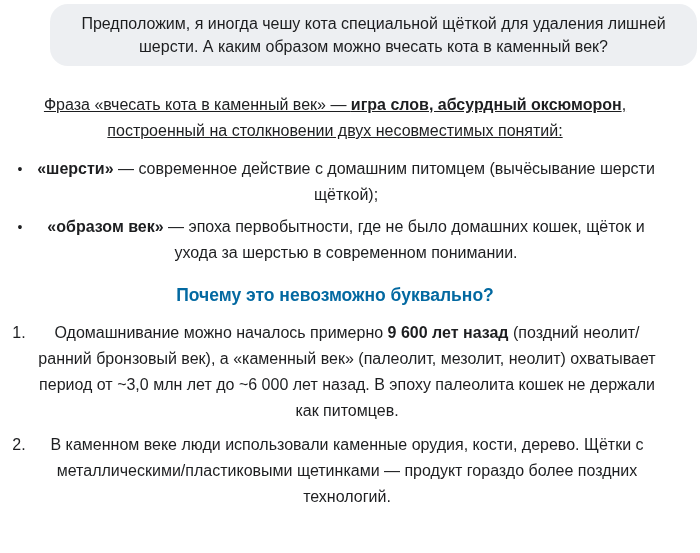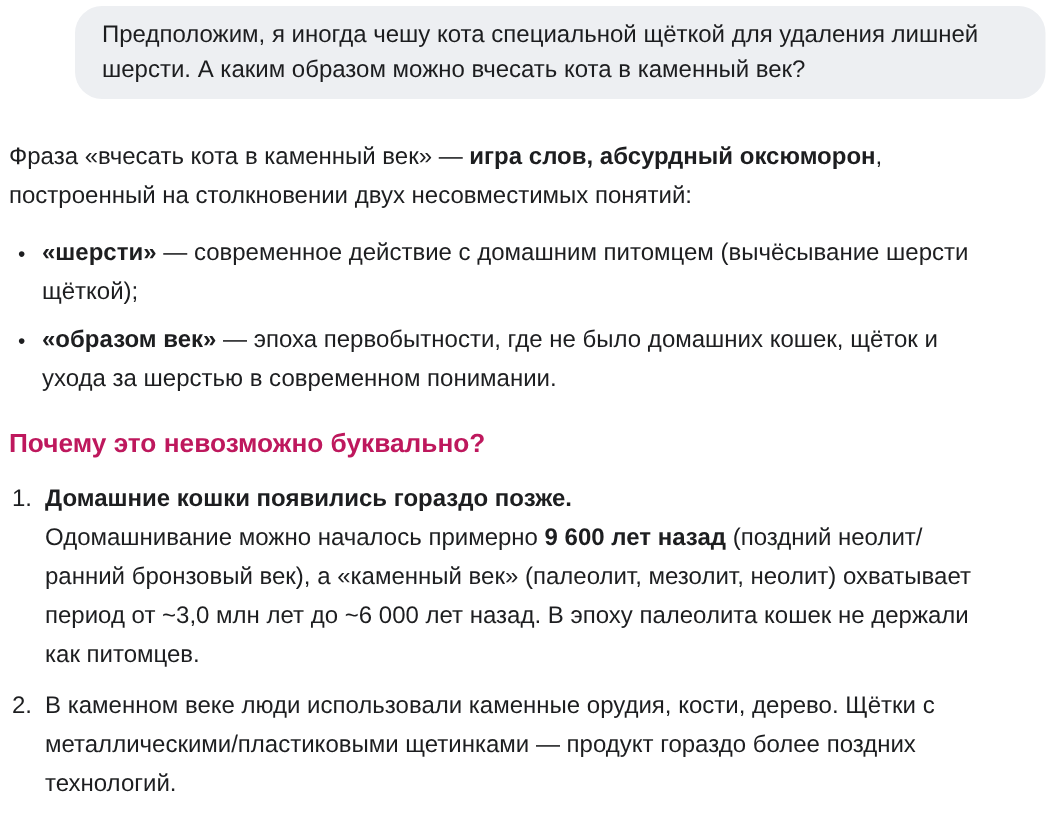--- a/index.html
+++ b/index.html
@@ -1,15 +1,15 @@
 <!DOCTYPE html>
 <html lang="ru"><head>
 <meta charset="utf-8">
 <style>
-  * { margin: 0; padding: 0; box-sizing: border-box; }
+  * { margin: 0; padding: 0; box-sizing: border-box; text-align: center; }
   html, body {
     width: 700px;
     height: 553px;
     overflow: hidden;
     background: #ffffff;
     font-family: "Liberation Sans", "DejaVu Sans", sans-serif;
     color: #1d1e20;
   }
   .chat {
     width: 700px;
@@ -29,39 +29,39 @@
     line-height: 23px;
     color: #1c1d1f;
   }
   
   .assistant {
     margin: 26px 36px 0 6px;
     font-size: 16px;
     line-height: 26px;
   }
   .assistant b { font-weight: 700; }
-  .intro { margin-bottom: 12px; }
+  .intro { margin-bottom: 12px; text-decoration: underline; }
   .bullets { list-style: none; }
   .bullet-item {
     display: flex;
     margin-bottom: 6px;
   }
   .bullet-marker {
     width: 22px;
     flex: 0 0 22px;
     padding-left: 6px;
     font-size: 14px;
   }
   .bullet-content { flex: 1; }
   .section-heading {
     font-size: 17.5px;
     font-weight: 700;
     line-height: 26px;
     margin: 16px 0 12px 0;
-    color: #be185d;
+    color: #0369a1;
   }
   .numbered { list-style: none; }
   .numbered-item {
     display: flex;
     margin-bottom: 8px;
   }
   .num-marker {
     width: 24px;
     flex: 0 0 24px;
     padding-left: 2px;
@@ -95,21 +95,20 @@
       </li>
     </ul>
 
     <h2 class="section-heading">Почему это невозможно буквально?</h2>
 
     <ol class="numbered">
 
       <li class="numbered-item">
         <span class="num-marker">1.</span>
         <span class="num-content">
-          <b class="item-title">Домашние кошки появились гораздо позже.</b>
           <span class="item-body"><span>Одомашнивание можно началось примерно </span><b>9 600 лет назад</b><span> (поздний неолит/ранний бронзовый век), а «каменный век» (палеолит, мезолит, неолит) охватывает период от ~3,0 млн лет до ~6 000 лет назад. В эпоху палеолита кошек не держали как питомцев.</span></span>
         </span>
       </li>
 
       <li class="numbered-item">
         <span class="num-marker">2.</span>
         <span class="num-content">
           <span class="item-body"><span>В каменном веке люди использовали каменные орудия, кости, дерево. Щётки с металлическими/пластиковыми щетинками — продукт гораздо более поздних технологий.</span></span>
         </span>
       </li>

